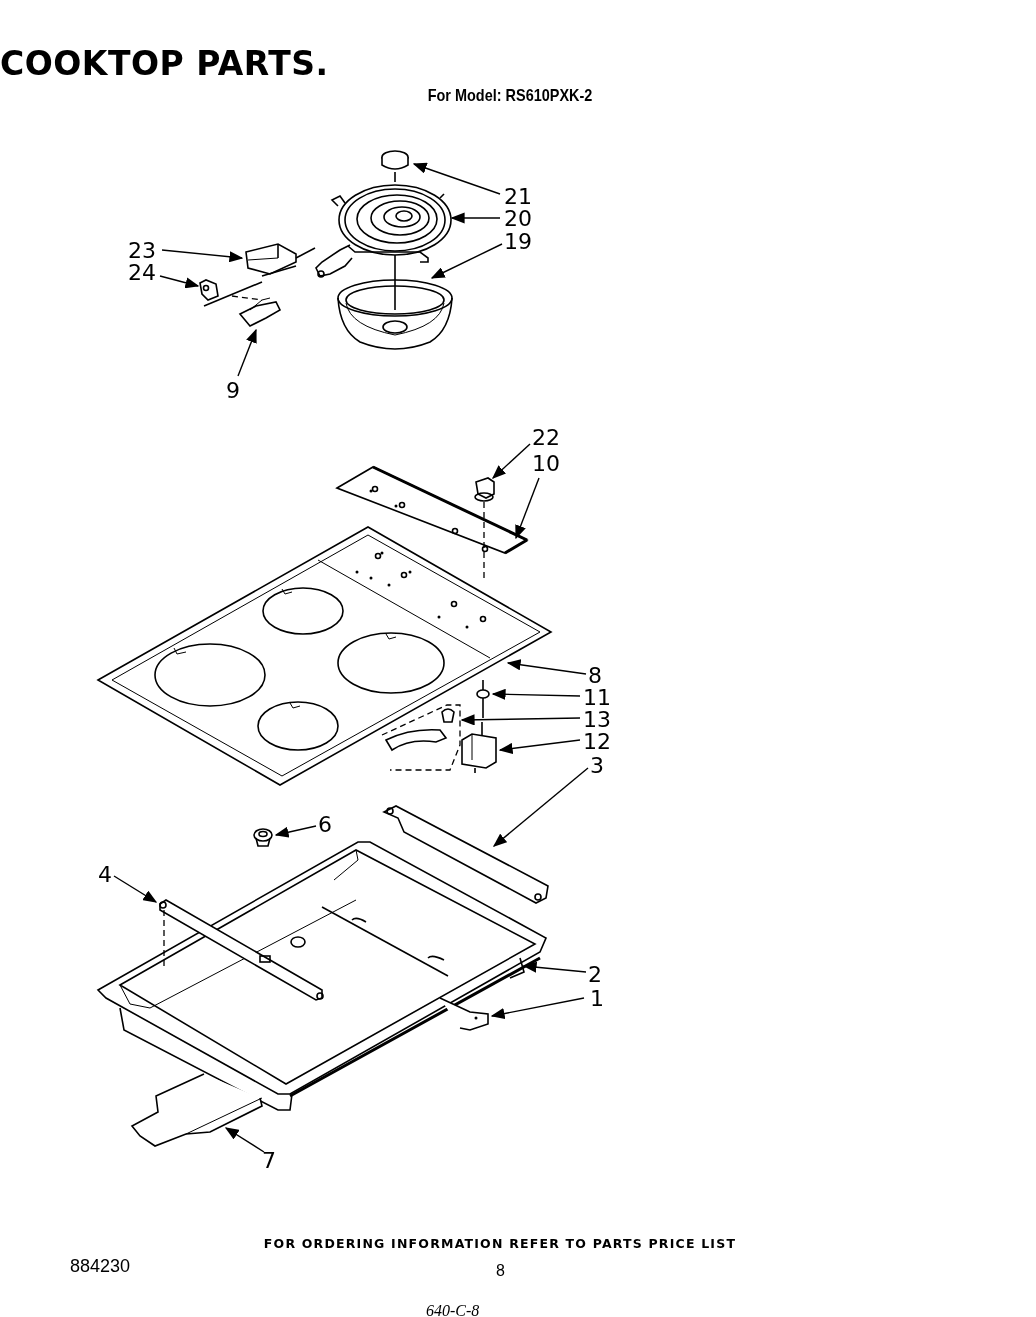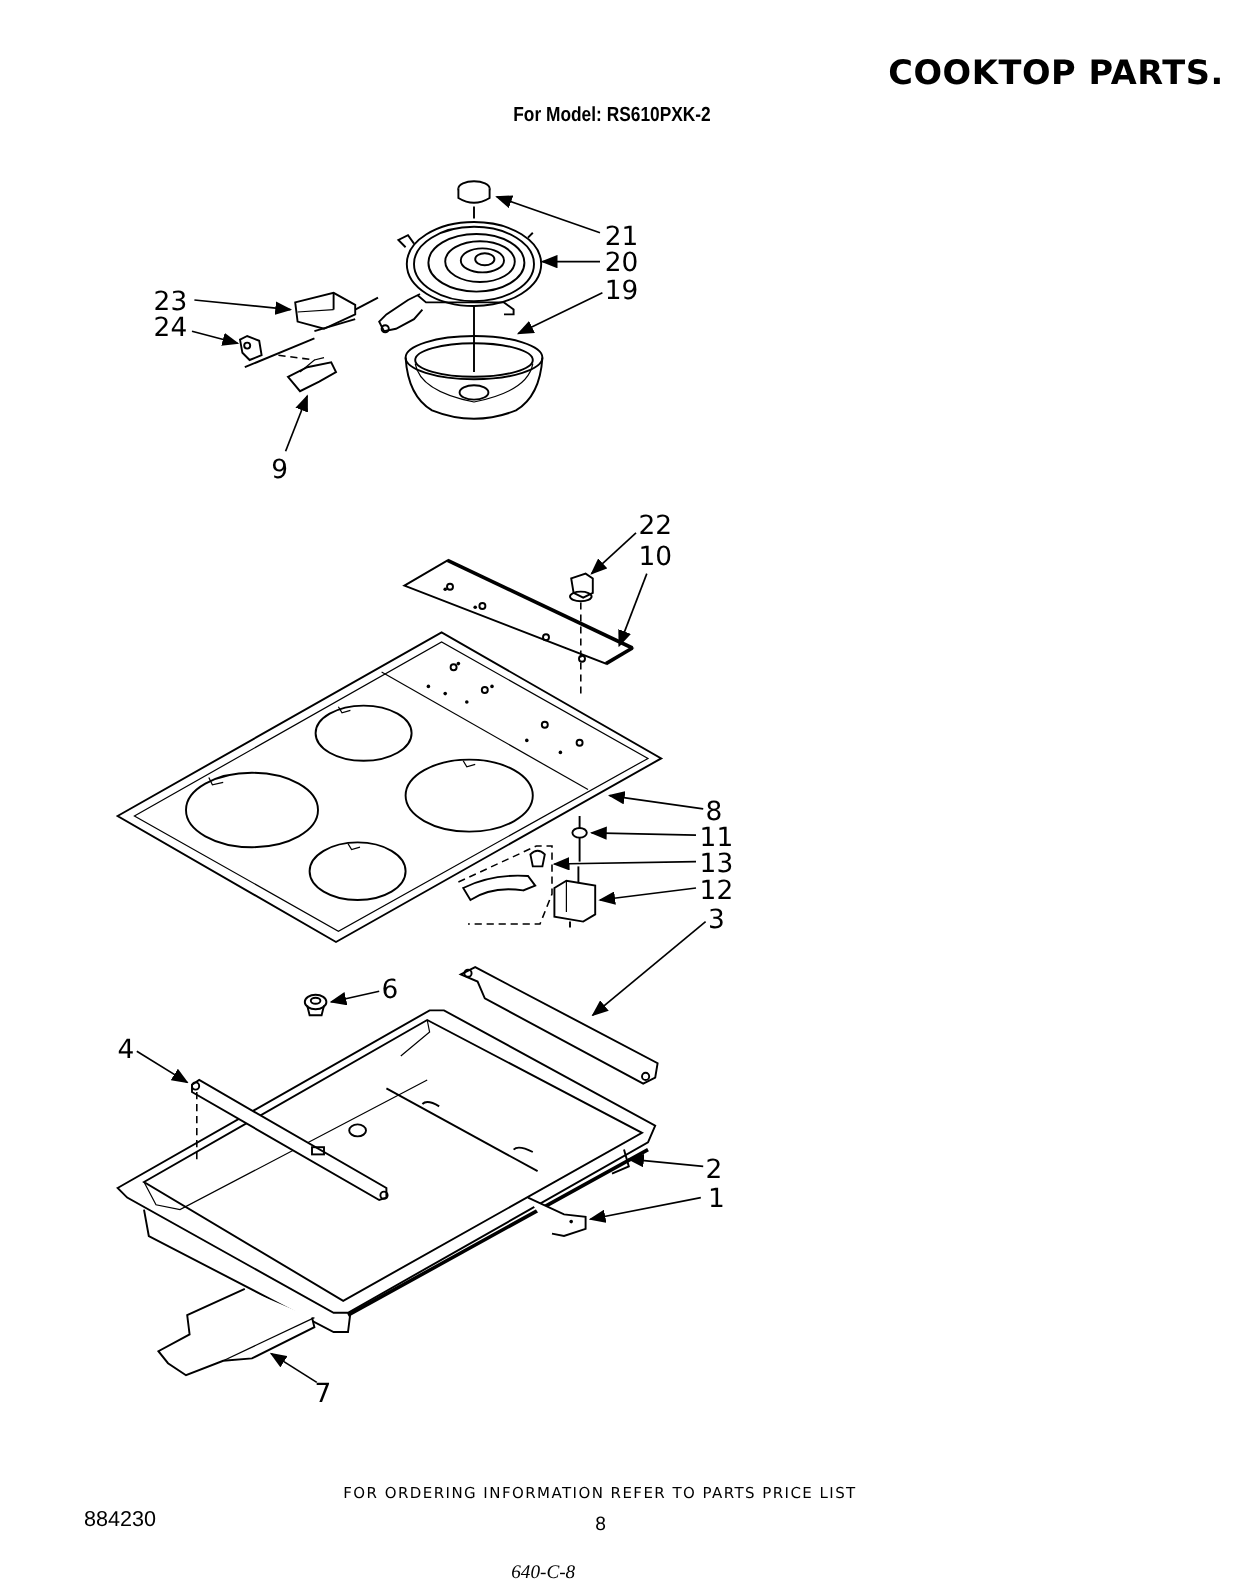--- a/index.html
+++ b/index.html
@@ -1,19 +1,19 @@
 <!DOCTYPE html>
 <html><head>
 <meta charset="utf-8">
 <style>
   html, body { margin:0; padding:0; background:#ffffff; }
   body { width:1036px; height:1317px; position:relative; overflow:hidden; font-family:"Liberation Sans", sans-serif; color:#000; }
-  .title { position:absolute; left:0; width:1020px; top:44px; text-align:right; font-family:"DejaVu Sans", sans-serif; font-weight:bold; font-size:28px; letter-spacing:0.5px; }
+  .title { position:absolute; left:0; width:1020px; top:44px; text-align:left; font-family:"DejaVu Sans", sans-serif; font-weight:bold; font-size:33px; letter-spacing:0.5px; }
   .subtitle { position:absolute; left:0; width:1020px; top:86px; text-align:center; font-family:"Liberation Sans", sans-serif; font-weight:bold; font-size:17px; transform:scaleX(0.85); }
-  .footer-note { position:absolute; left:0; width:1000px; top:1236px; text-align:center; font-family:"DejaVu Sans", sans-serif; font-weight:normal; font-size:12.5px; letter-spacing:1.2px; }
+  .footer-note { position:absolute; left:0; width:1000px; top:1236px; text-align:center; font-family:"DejaVu Sans", sans-serif; font-weight:bold; font-size:12.5px; letter-spacing:1.2px; }
   .pg { position:absolute; left:496px; top:1262px; font-size:16px; font-family:"Liberation Sans", sans-serif; }
   .docnum { position:absolute; left:70px; top:1256px; font-size:18px; font-family:"Liberation Sans", sans-serif; }
   .hand { position:absolute; left:426px; top:1302px; font-size:16px; font-style:italic; font-family:"Liberation Serif", serif; }
   svg#diagram { position:absolute; left:0; top:0; }
   .callout { font-family:"DejaVu Sans", sans-serif; font-size:22px; fill:#000; }
   .ln { stroke:#000; fill:none; stroke-width:1.6; }
   .lnt { stroke:#000; fill:none; stroke-width:1; }
   .thk { stroke:#000; fill:none; stroke-width:3; }
   .dash { stroke:#000; fill:none; stroke-width:1.3; stroke-dasharray:6 4; }
   .arrow { stroke:#000; stroke-width:1.4; fill:none; }

